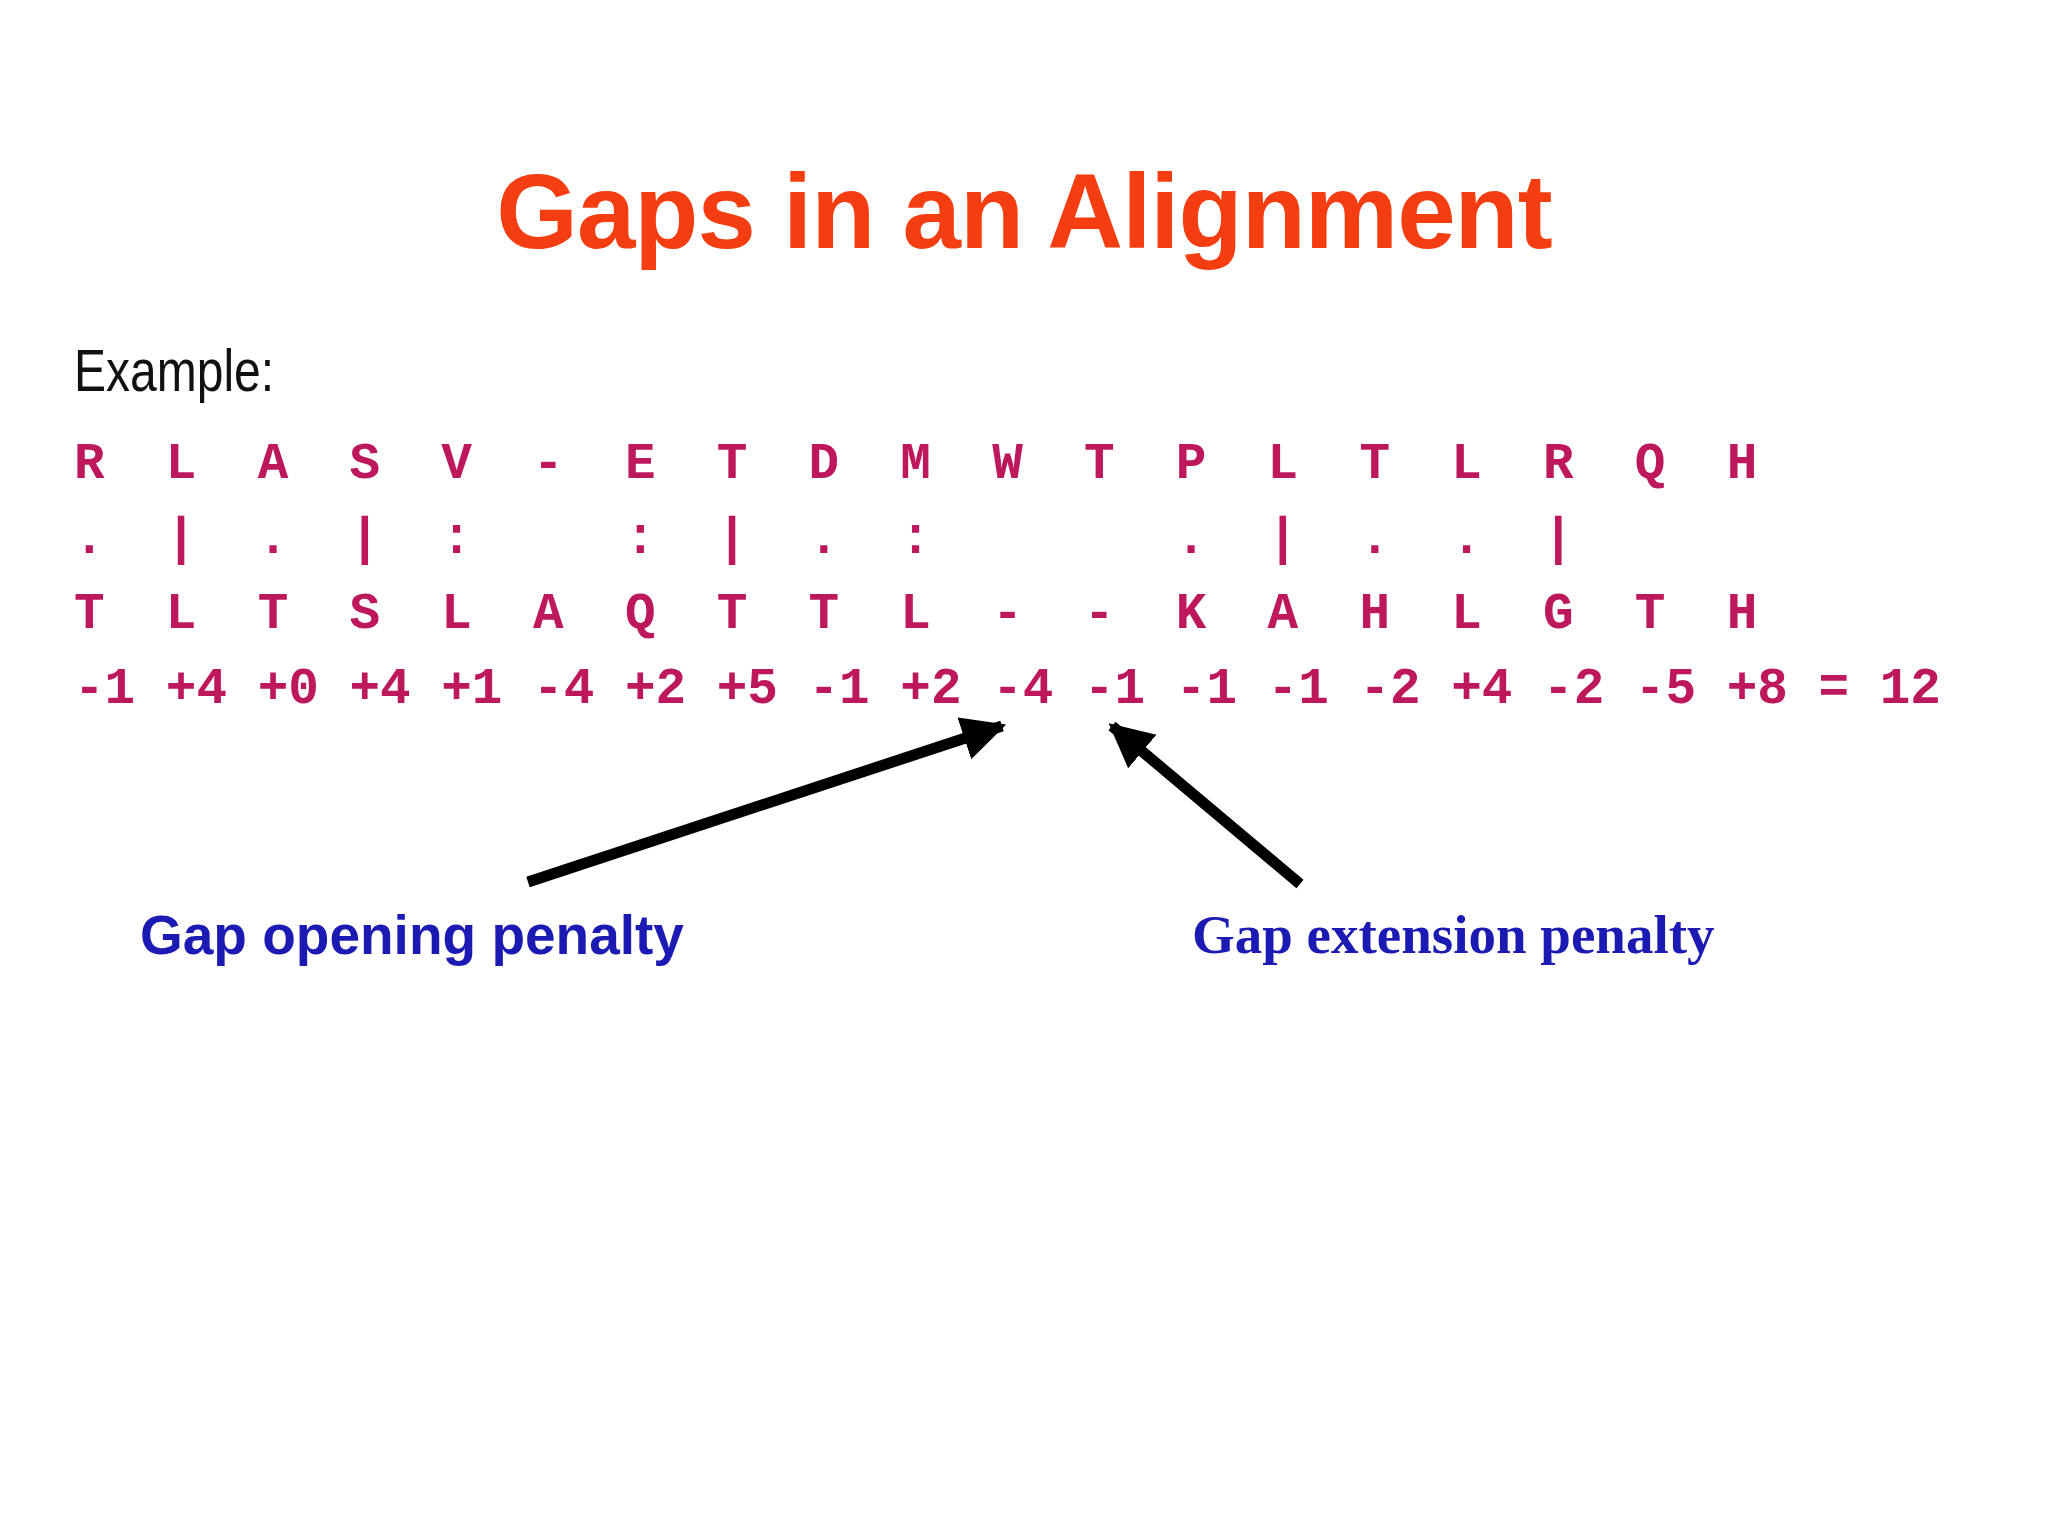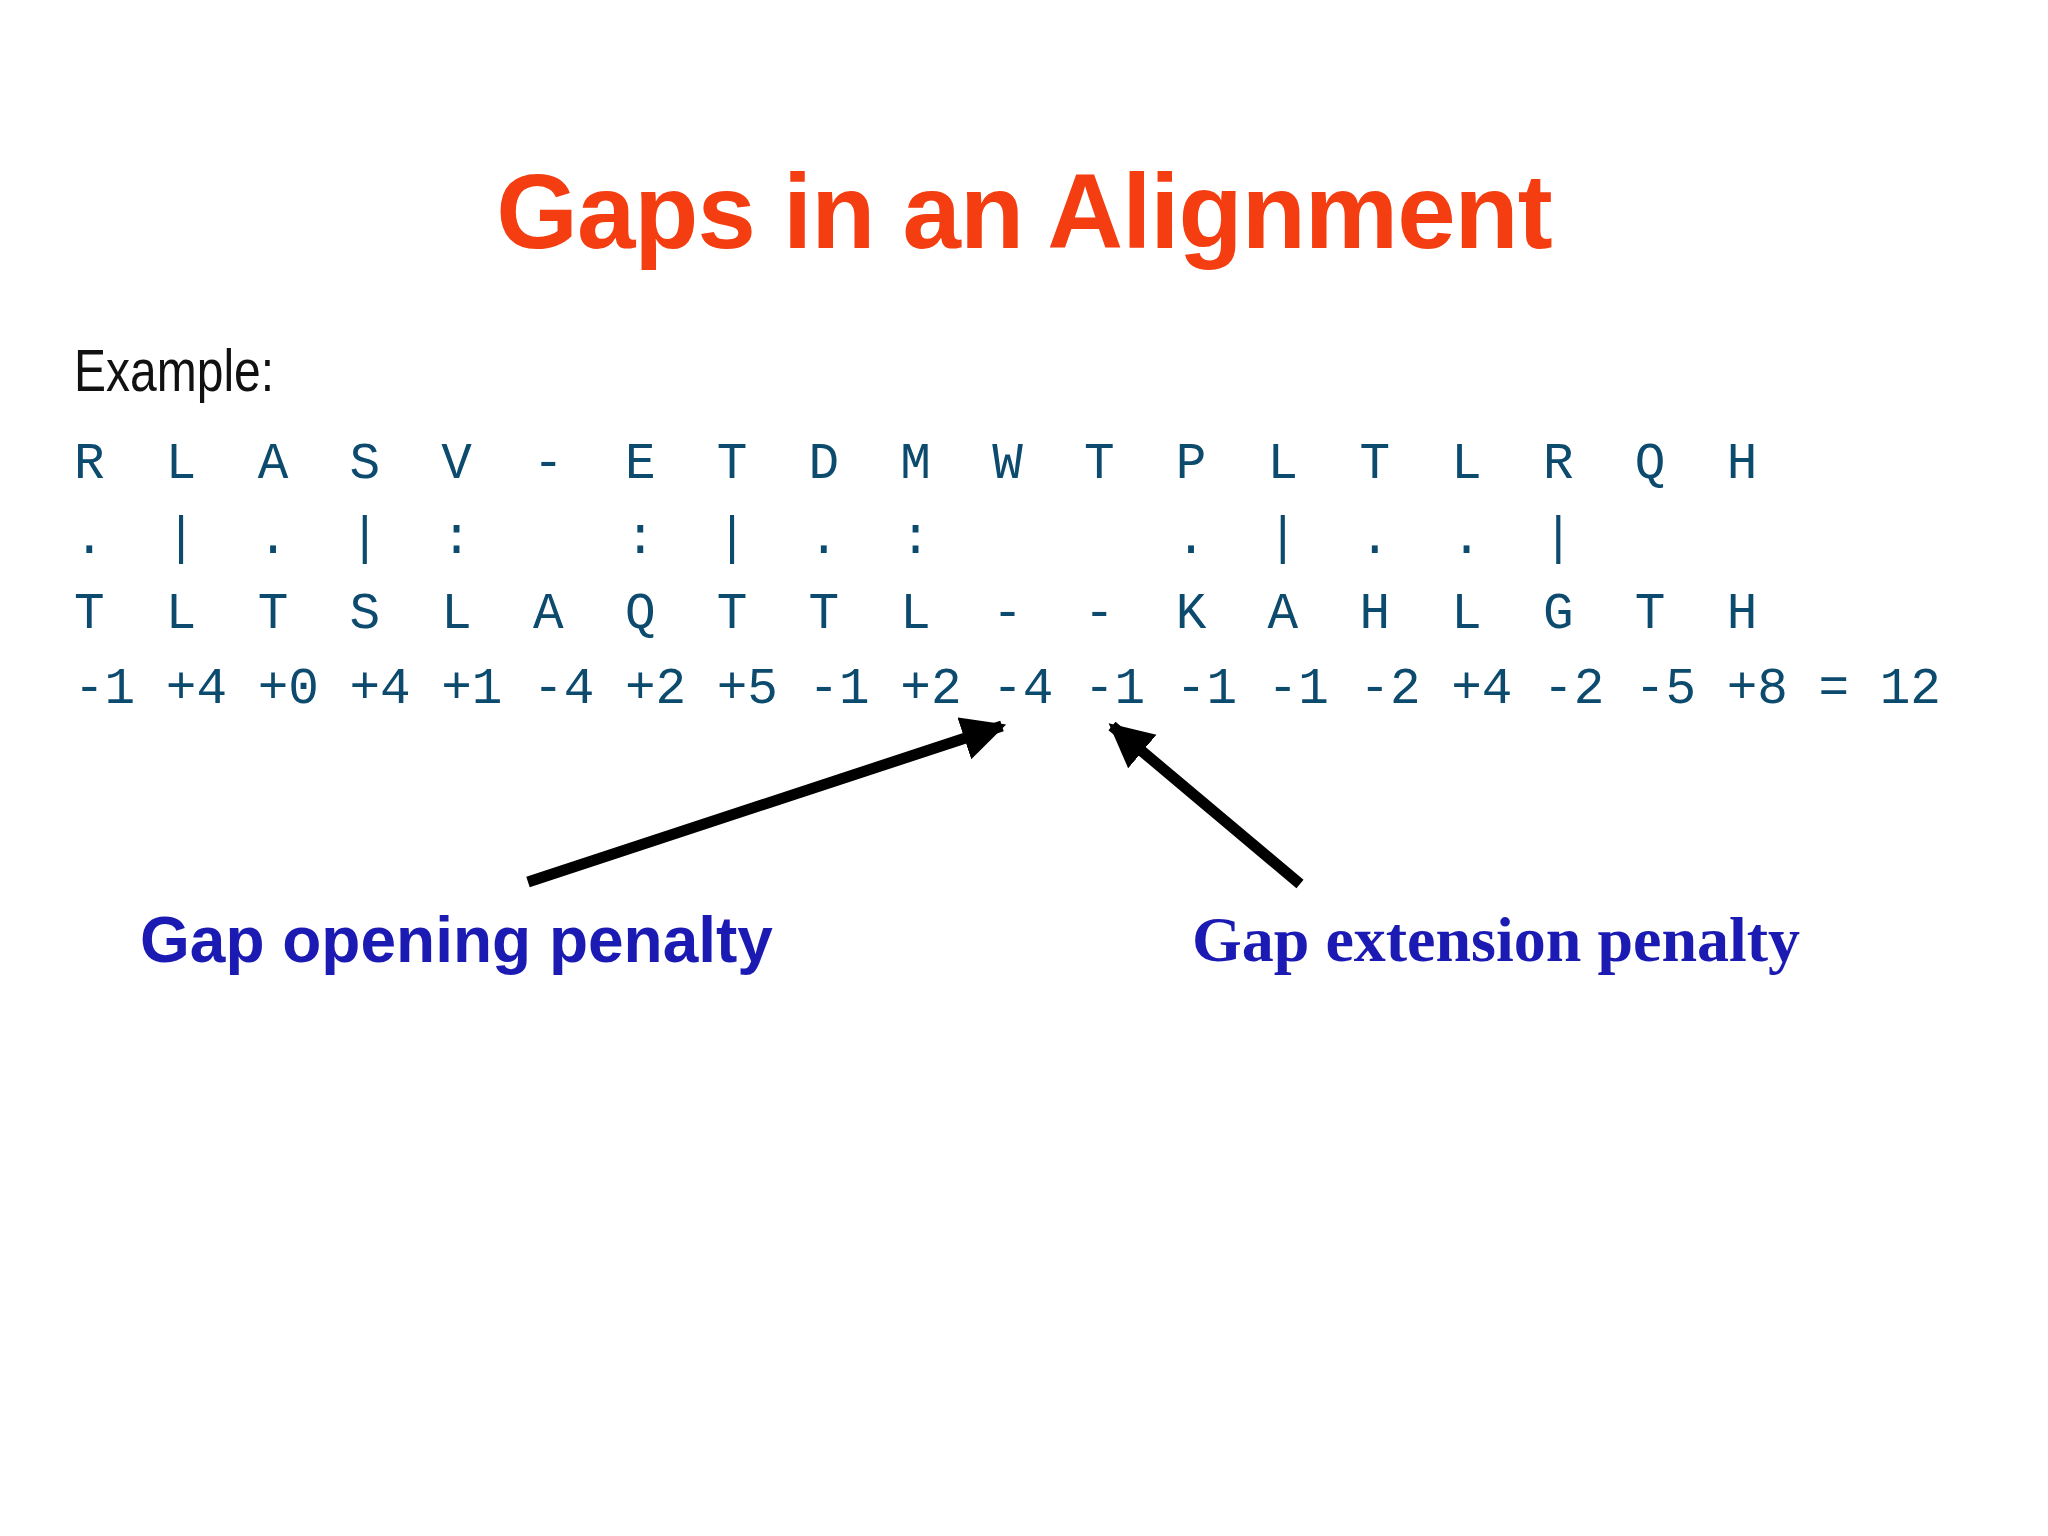--- a/index.html
+++ b/index.html
@@ -29,36 +29,36 @@
     color: #111111;
     transform: scaleX(0.80);
     transform-origin: left top;
     white-space: nowrap;
   }
   .alignment {
     position: absolute;
     left: 74px; top: 427px;
     margin: 0;
     font-family: "Liberation Mono", "DejaVu Sans Mono", monospace;
-    font-weight: normal;
+    font-weight: bold;
     font-size: 51px;
     line-height: 75px;
-    color: #0c4a6e;
+    color: #be185d;
     white-space: pre;
   }
   .arrow-layer {
     position: absolute;
     left: 0; top: 0;
     width: 2048px; height: 1536px;
     pointer-events: none;
   }
   .penalty-label {
     position: absolute;
     top: 903px;
-    font-size: 64px;
+    font-size: 55px;
     font-weight: bold;
     white-space: nowrap;
   }
   .penalty-label.opening  { left: 140px; }
   .penalty-label.extension{ left: 1192px; font-family: Liberation Serif, serif; }
 </style>
 </head>
 <body>
 
 <div id="slide">

